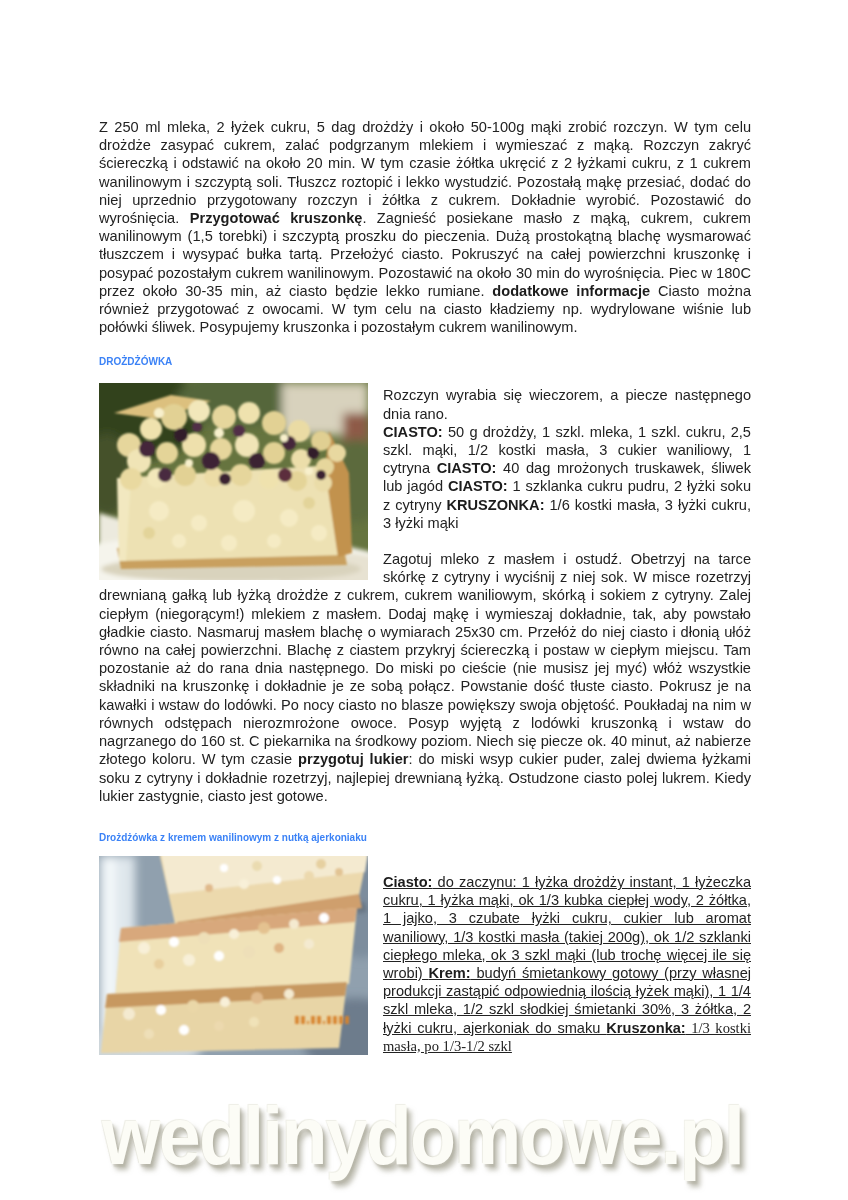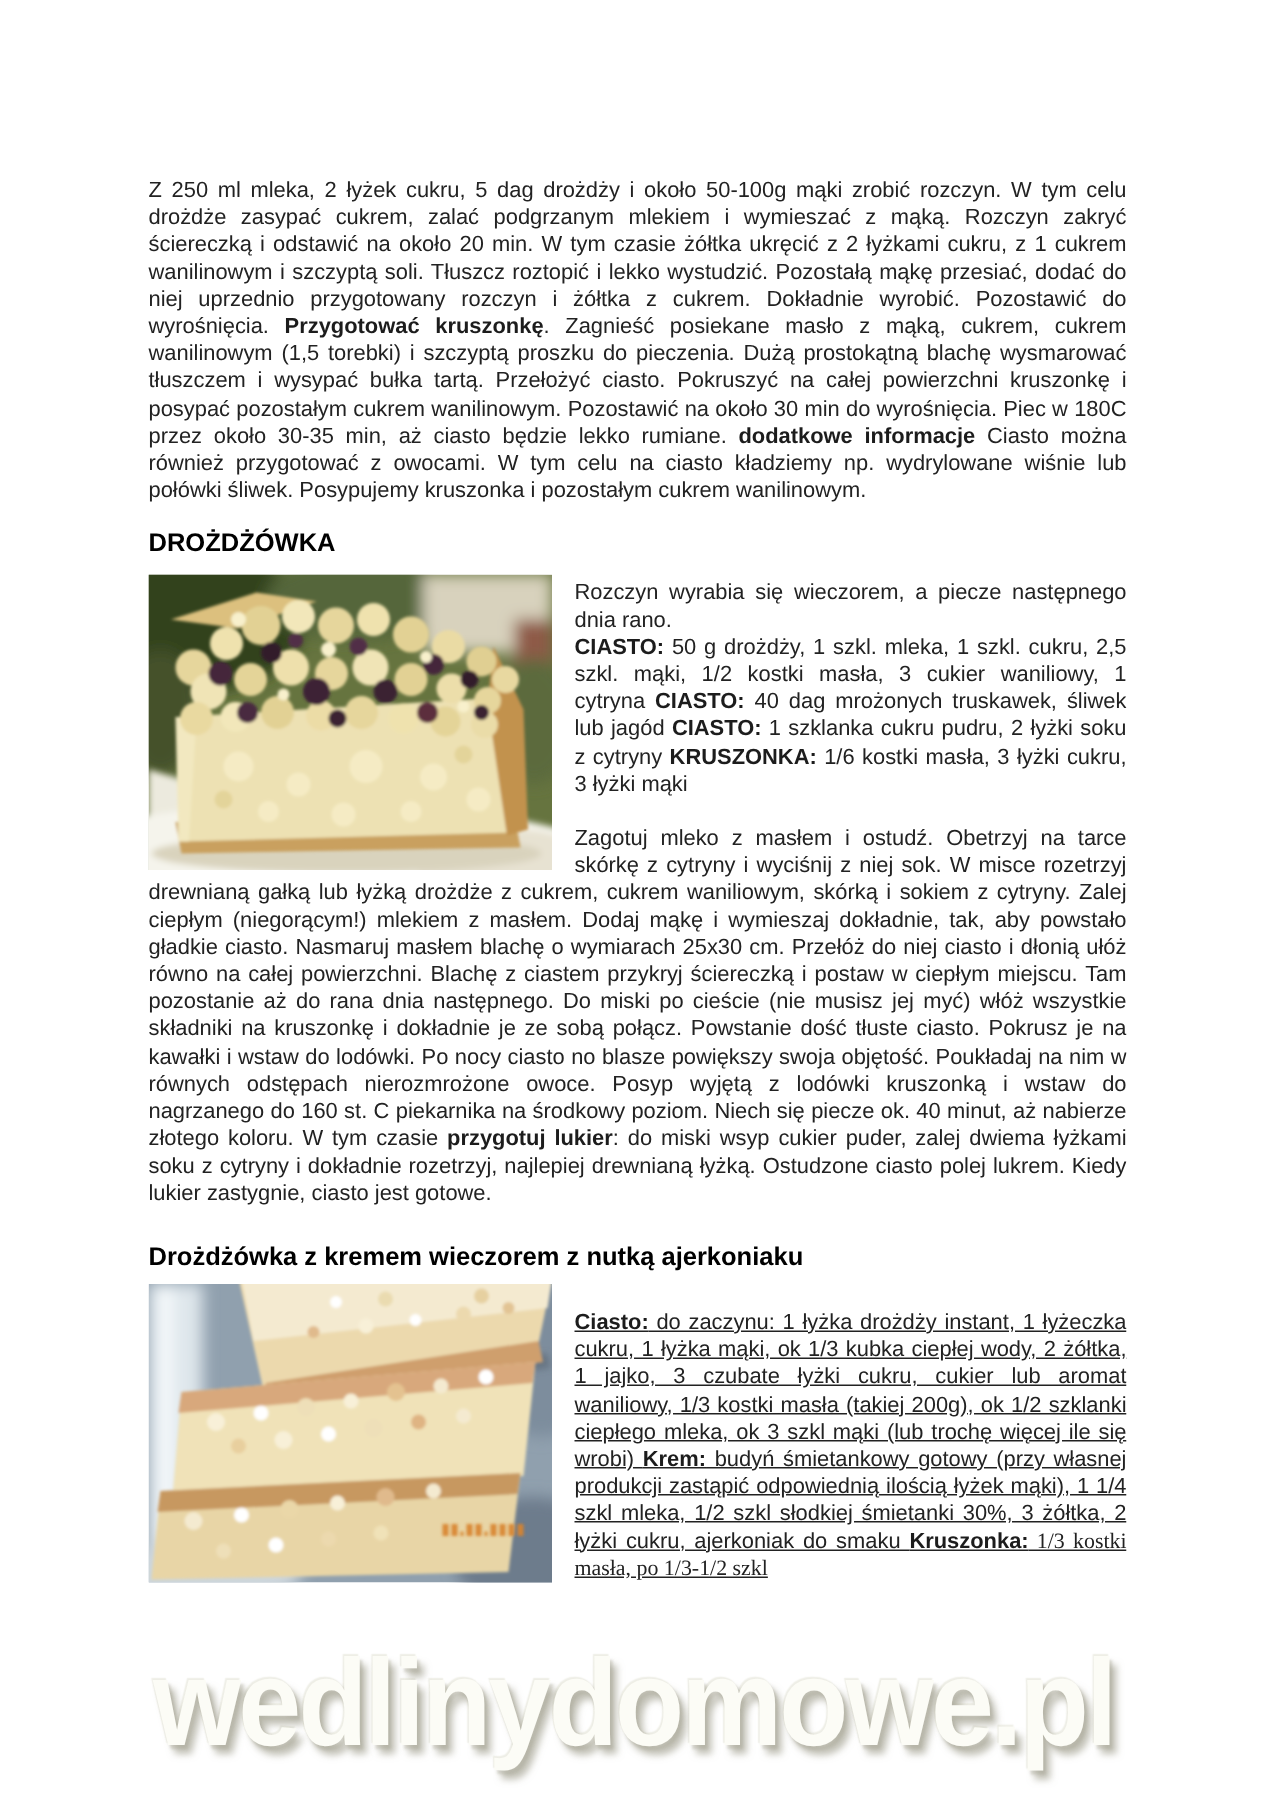--- a/index.html
+++ b/index.html
@@ -11,21 +11,21 @@
     color:#222222;
     overflow:hidden;
     border-radius:25px;
   }
   .content{
     position:absolute;left:99px;top:118px;width:652px;
     font-size:14.6px;line-height:18.2px;text-align:justify;
   }
   .content p{margin:0;}
   .red-heading{
-    color:#000000;font-weight:bold;font-size:17px;line-height:18px;
+    color:#3b82f6;font-weight:bold;font-size:10px;line-height:18px;
     margin:17px 0 12px 0;text-align:left;clear:both;
   }
   .red-heading.h2{margin:24px 0 9px 0;}
   .recipe{overflow:hidden;}
   .photo{
     float:left;width:269px;margin:0 15px 2px 0;
     line-height:0;
   }
   .photo.p1{height:197px;}
   .photo.p2{height:199px;}
@@ -146,21 +146,21 @@
               <circle cx="90" cy="80" r="4" fill="#f8f0cc"></circle>
             <circle cx="210" cy="88" r="4" fill="#f8f0cc"></circle>
           </g>
         </svg>
       </div>
       <p class="note-para">Rozczyn wyrabia się wieczorem, a piecze następnego dnia rano.</p>
       <p><b>CIASTO:</b><span> 50 g drożdży, 1 szkl. mleka, 1 szkl. cukru, 2,5 szkl. mąki, 1/2 kostki masła, 3 cukier waniliowy, 1 cytryna </span><b>CIASTO:</b><span> 40 dag mrożonych truskawek, śliwek lub jagód </span><b>CIASTO:</b><span> 1 szklanka cukru pudru, 2 łyżki soku z cytryny </span><b>KRUSZONKA:</b><span> 1/6 kostki masła, 3 łyżki cukru, 3 łyżki mąki</span></p>
       <p class="para-gap"><span>Zagotuj mleko z masłem i ostudź. Obetrzyj na tarce skórkę z cytryny i wyciśnij z niej sok. W misce rozetrzyj drewnianą gałką lub łyżką drożdże z cukrem, cukrem waniliowym, skórką i sokiem z cytryny. Zalej ciepłym (niegorącym!) mlekiem z masłem. Dodaj mąkę i wymieszaj dokładnie, tak, aby powstało gładkie ciasto. Nasmaruj masłem blachę o wymiarach 25x30 cm. Przełóż do niej ciasto i dłonią ułóż równo na całej powierzchni. Blachę z ciastem przykryj ściereczką i postaw w ciepłym miejscu. Tam pozostanie aż do rana dnia następnego. Do miski po cieście (nie musisz jej myć) włóż wszystkie składniki na kruszonkę i dokładnie je ze sobą połącz. Powstanie dość tłuste ciasto. Pokrusz je na kawałki i wstaw do lodówki. Po nocy ciasto no blasze powiększy swoja objętość. Poukładaj na nim w równych odstępach nierozmrożone owoce. Posyp wyjętą z lodówki kruszonką i wstaw do nagrzanego do 160 st. C piekarnika na środkowy poziom. Niech się piecze ok. 40 minut, aż nabierze złotego koloru. W tym czasie </span><b>przygotuj lukier</b><span>: do miski wsyp cukier puder, zalej dwiema łyżkami soku z cytryny i dokładnie rozetrzyj, najlepiej drewnianą łyżką. Ostudzone ciasto polej lukrem. Kiedy lukier zastygnie, ciasto jest gotowe.</span></p>
     </div>
 
-    <h2 class="red-heading h2">Drożdżówka z kremem wieczorem z nutką ajerkoniaku</h2>
+    <h2 class="red-heading h2">Drożdżówka z kremem wanilinowym z nutką ajerkoniaku</h2>
 
     <div class="recipe r2">
       <div class="photo p2">
         <svg viewBox="0 0 269 199" preserveAspectRatio="none">
           <defs>
             <filter id="f2b5" x="-30%" y="-30%" width="160%" height="160%">
                 <feGaussianBlur stdDeviation="5"></feGaussianBlur>
               </filter>
             <filter id="f2b2" x="-30%" y="-30%" width="160%" height="160%">
                 <feGaussianBlur stdDeviation="2.2"></feGaussianBlur>

